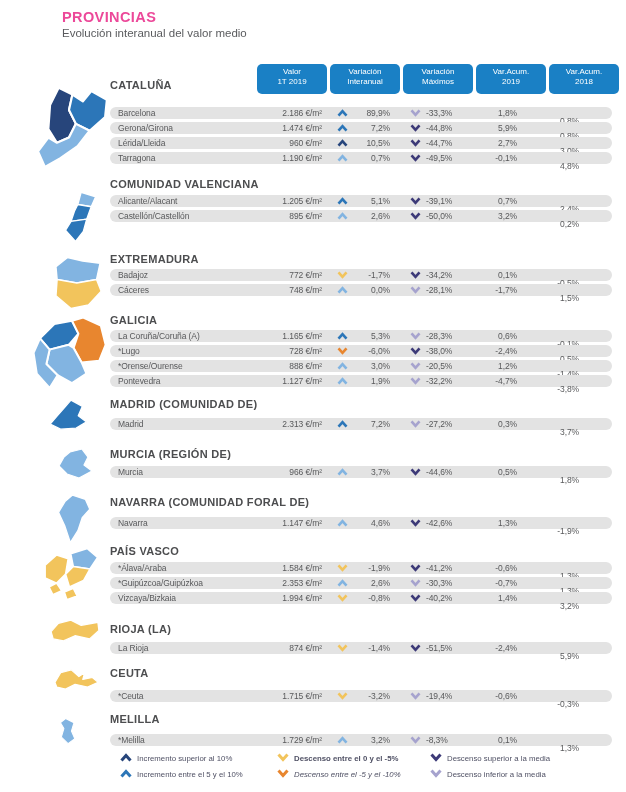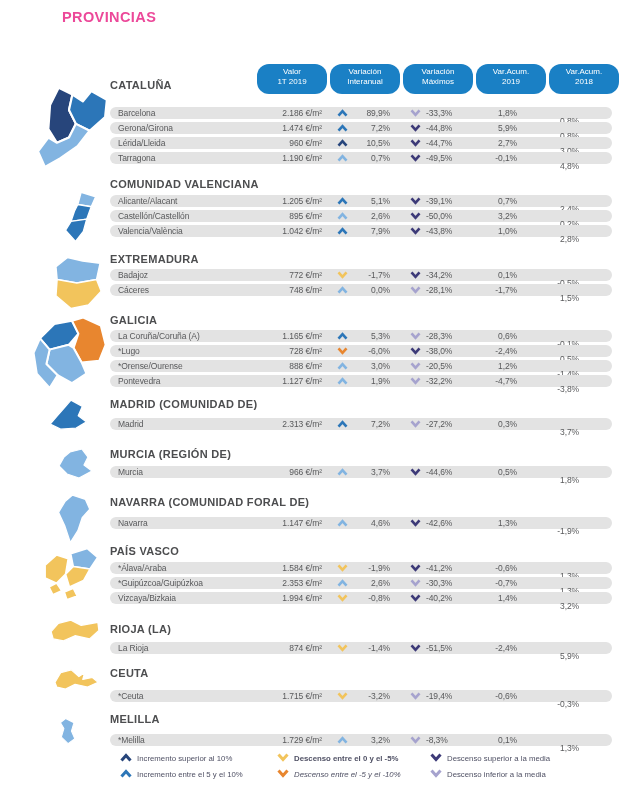--- a/index.html
+++ b/index.html
@@ -4,21 +4,21 @@
 <style>
   html,body{margin:0;padding:0;background:#fff;}
   #page{position:relative;width:626px;height:792px;background:#fff;overflow:hidden;
         font-family:"Liberation Sans",sans-serif;color:#58595b;}
   .page-title{position:absolute;left:62px;top:9px;font-size:14.5px;font-weight:bold;
               letter-spacing:.4px;color:#ec4899;}
   .page-subtitle{position:absolute;left:62px;top:27px;font-size:11.5px;color:#5a5b5e;}
 
   
   .hdr{position:absolute;top:64px;width:70px;height:30px;background:var(--header-blue,#1a80c5);
-       border-radius:12px;color:#fff;font-size:8px;text-align:center;line-height:1.3;
+       border-radius:5px;color:#fff;font-size:8px;text-align:center;line-height:1.3;
        padding-top:3px;box-sizing:border-box;}
 
   
   .section{position:absolute;left:110px;width:502px;}
   .sec-title{font-size:11px;font-weight:bold;letter-spacing:.3px;color:#4c4d4f;}
   .rows{position:absolute;left:0;right:0;}
   .row-pill{position:relative;height:12px;margin-bottom:3px;background:var(--row-bg,#e3e3e3);
             border-radius:6px;font-size:8.5px;line-height:12px;color:var(--text,#58595b);
             letter-spacing:-.1px;}
   .cell{position:absolute;top:0;height:12px;white-space:nowrap;}
@@ -45,20 +45,21 @@
   #legend{position:absolute;left:0;top:750px;width:626px;height:40px;font-size:7.8px;color:#4f5064;}
   .legend-item{position:absolute;height:12px;line-height:10px;white-space:nowrap;}
   .legend-item svg{display:inline-block;vertical-align:-1px;width:12px;height:9px;margin-right:5px;}
 </style>
 </head>
 <body>
 
 <div id="page">
 
   <div class="page-title">PROVINCIAS</div>
+  <div class="page-subtitle">Evolución interanual del valor medio</div>
 
   <div class="hdr" style="left:257px">
     <div>Valor</div>
     <div>1T 2019</div>
   </div>
   <div class="hdr" style="left:330px">
     <div>Variación</div>
     <div>Interanual</div>
   </div>
   <div class="hdr" style="left:403px">
@@ -238,38 +239,20 @@
           </span>
           <span class="cell c-pct2">2,6%</span>
           <span class="cell c-arrow3">
             <svg viewBox="0 0 12 9" class="chev">
               <path d="M1.5,1.5 L6,6.5 L10.5,1.5" fill="none" stroke="#3d3a78" stroke-width="3"></path>
             </svg>
           </span>
           <span class="cell c-pct3">-50,0%</span>
           <span class="cell c-pct4">3,2%</span>
           <span class="cell c-pct5">0,2%</span>
-        </div>
-        <div class="row-pill">
-          <span class="cell c-name">Valencia/València</span>
-          <span class="cell c-value">1.042 €/m²</span>
-          <span class="cell c-arrow2">
-            <svg viewBox="0 0 12 9" class="chev">
-              <path d="M1.5,7.5 L6,2.5 L10.5,7.5" fill="none" stroke="#2c76b8" stroke-width="3"></path>
-            </svg>
-          </span>
-          <span class="cell c-pct2">7,9%</span>
-          <span class="cell c-arrow3">
-            <svg viewBox="0 0 12 9" class="chev">
-              <path d="M1.5,1.5 L6,6.5 L10.5,1.5" fill="none" stroke="#3d3a78" stroke-width="3"></path>
-            </svg>
-          </span>
-          <span class="cell c-pct3">-43,8%</span>
-          <span class="cell c-pct4">1,0%</span>
-          <span class="cell c-pct5">2,8%</span>
         </div>
       </div>
   </div>
   <div class="section" style="top:253px">
     <div class="sec-title">EXTREMADURA</div>
     <div class="rows" style="top:16px">
         <div class="row-pill">
           <span class="cell c-name">Badajoz</span>
           <span class="cell c-value">772 €/m²</span>
           <span class="cell c-arrow2">

